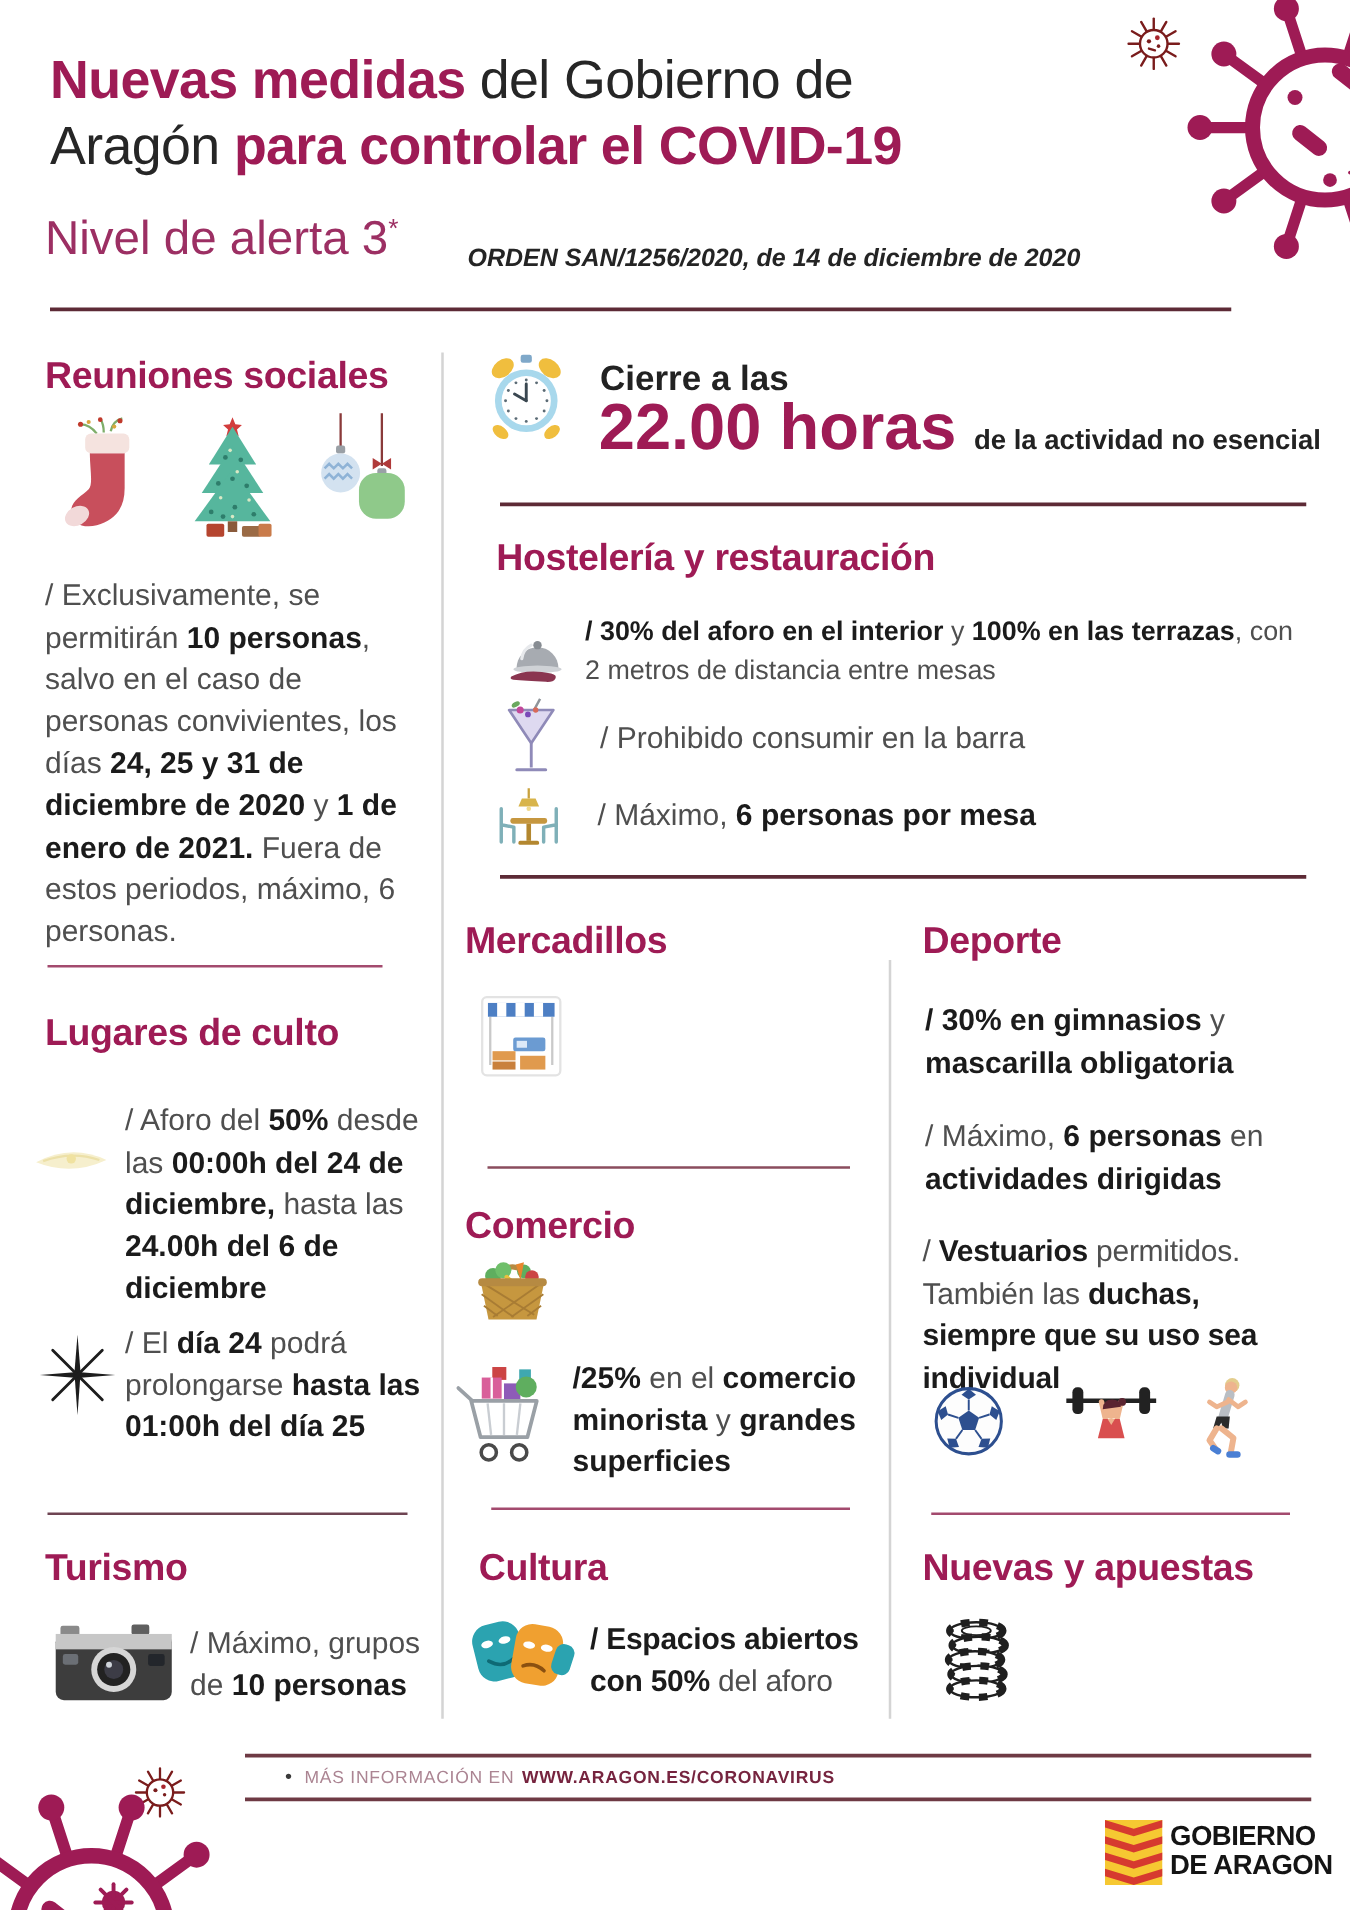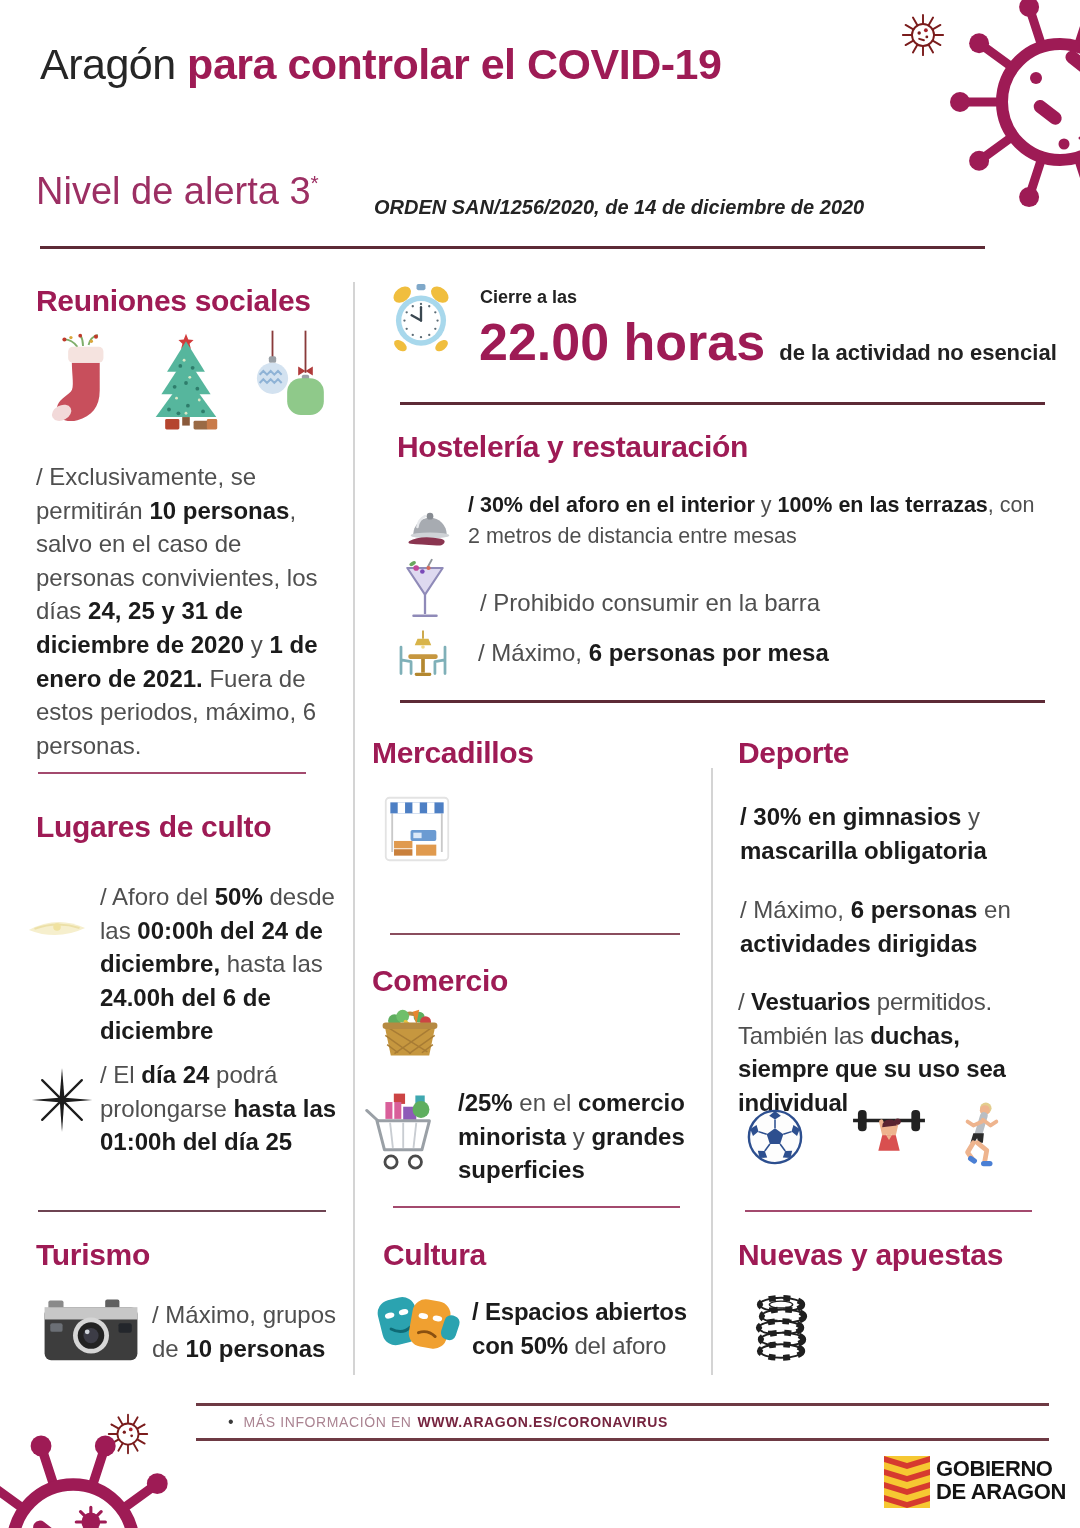--- a/index.html
+++ b/index.html
@@ -20,35 +20,36 @@
   .h-rule.pink{background:var(--pink-rule);}
   .v-rule{width:2px;background:#d4d4d4;}
   .main-title{font-size:43px;line-height:1.24;color:#262626;letter-spacing:-0.5px;white-space:nowrap;}
   .main-title .mb{color:var(--accent);font-weight:bold;}
   .alert{font-size:38px;color:#9c2f63;white-space:nowrap;}
   .alert sup{font-size:21px;}
   .orden{font-size:20px;font-style:italic;font-weight:bold;color:#242424;white-space:nowrap;}
   .sec-title{font-size:30px;font-weight:bold;color:var(--accent);letter-spacing:-0.3px;white-space:nowrap;}
   .txt{font-size:24px;line-height:1.4;color:var(--body);}
   .txt .b{font-weight:bold;color:var(--body-bold);}
-  .closing-line1{font-size:18px;font-weight:bold;color:#222;white-space:nowrap;text-align:center;}
+  .closing-line1{font-size:28px;font-weight:bold;color:#222;white-space:nowrap;text-align:center;}
   .closing-time{font-size:52px;font-weight:bold;color:var(--accent);}
   .closing-suffix{font-size:22px;font-weight:bold;color:#222;margin-left:14px;}
   .f-light{color:#ab8492;font-size:14px;letter-spacing:0.6px;}
   .f-dark{color:#76243f;font-weight:bold;font-size:14px;letter-spacing:0.6px;}
   .f-bullet{color:#3a3a3a;font-size:16px;margin-right:10px;}
   .logo-text{font-size:22px;font-weight:bold;color:#141414;line-height:1.06;letter-spacing:-0.4px;white-space:nowrap;}
   svg{display:block;}
 </style>
 </head>
 <body>
 
 <div class="page">
 
   <div class="abs main-title" style="left:40px;top:38px;">
+    <div><span class="mb">Nuevas medidas</span><span> del Gobierno de</span></div>
     <div><span>Aragón </span><span class="mb">para controlar el COVID-19</span></div>
   </div>
 
   <div class="abs alert" style="left:36px;top:170px;"><span>Nivel de alerta 3</span><sup>*</sup></div>
   <div class="abs orden" style="left:374px;top:196px;text-align:center;">ORDEN SAN/1256/2020, de 14 de diciembre de 2020</div>
 
   <div class="abs h-rule" style="left:40px;top:246px;width:945px;"></div>
 
   <div class="abs" style="left:900px;top:12px;width:46px;height:46px;">
     <svg viewBox="0 0 48 48" width="46" height="46">
@@ -276,21 +277,21 @@
       <line x1="34" y1="2" x2="23" y2="22" stroke="#8f949a" stroke-width="2.2"></line>
       <polygon points="6,12 46,12 26,42" fill="#ded9f0" stroke="#8f8ab8" stroke-width="2.4" stroke-linejoin="round"></polygon>
       <circle cx="16" cy="12" r="3.2" fill="#c2489a"></circle>
       <circle cx="23" cy="16" r="2.6" fill="#7a4ab8"></circle>
       <circle cx="30" cy="12" r="2.4" fill="#d86a5a"></circle>
       <ellipse cx="12" cy="7" rx="4" ry="2.2" transform="rotate(-30 12 7)" fill="#6aa85f"></ellipse>
       <line x1="26" y1="42" x2="26" y2="64" stroke="#8f8ab8" stroke-width="2.6"></line>
       <line x1="13" y1="66" x2="39" y2="66" stroke="#8f8ab8" stroke-width="2.8" stroke-linecap="round"></line>
     </svg>
   </div>
-  <div class="abs txt" style="left:480px;top:574px;width:520px;margin-top:12px;"><span>/ Prohibido consumir en la barra</span></div>
+  <div class="abs txt" style="left:480px;top:574px;width:520px;"><span>/ Prohibido consumir en la barra</span></div>
 
   <div class="abs" style="left:390px;top:630px;width:66px;height:56px;">
     <svg viewBox="0 0 72 60" width="66" height="56">
       <line x1="36" y1="0" x2="36" y2="9" stroke="#c9a23e" stroke-width="2"></line>
       <polygon points="30,9 42,9 45,16 27,16" fill="#d8b44a"></polygon>
       <circle cx="36" cy="18" r="2" fill="#f0d98a"></circle>
       <rect x="20" y="26" width="32" height="5" rx="2" fill="#c6973f"></rect>
       <rect x="34" y="31" width="4" height="15" fill="#b3872f"></rect>
       <rect x="27" y="46" width="18" height="3.5" rx="1.5" fill="#b3872f"></rect>
       <path d="M12,18 L12,47 M12,32 L23,34 L23,47" fill="none" stroke="#7fb0b8" stroke-width="3" stroke-linecap="round" stroke-linejoin="round"></path>

